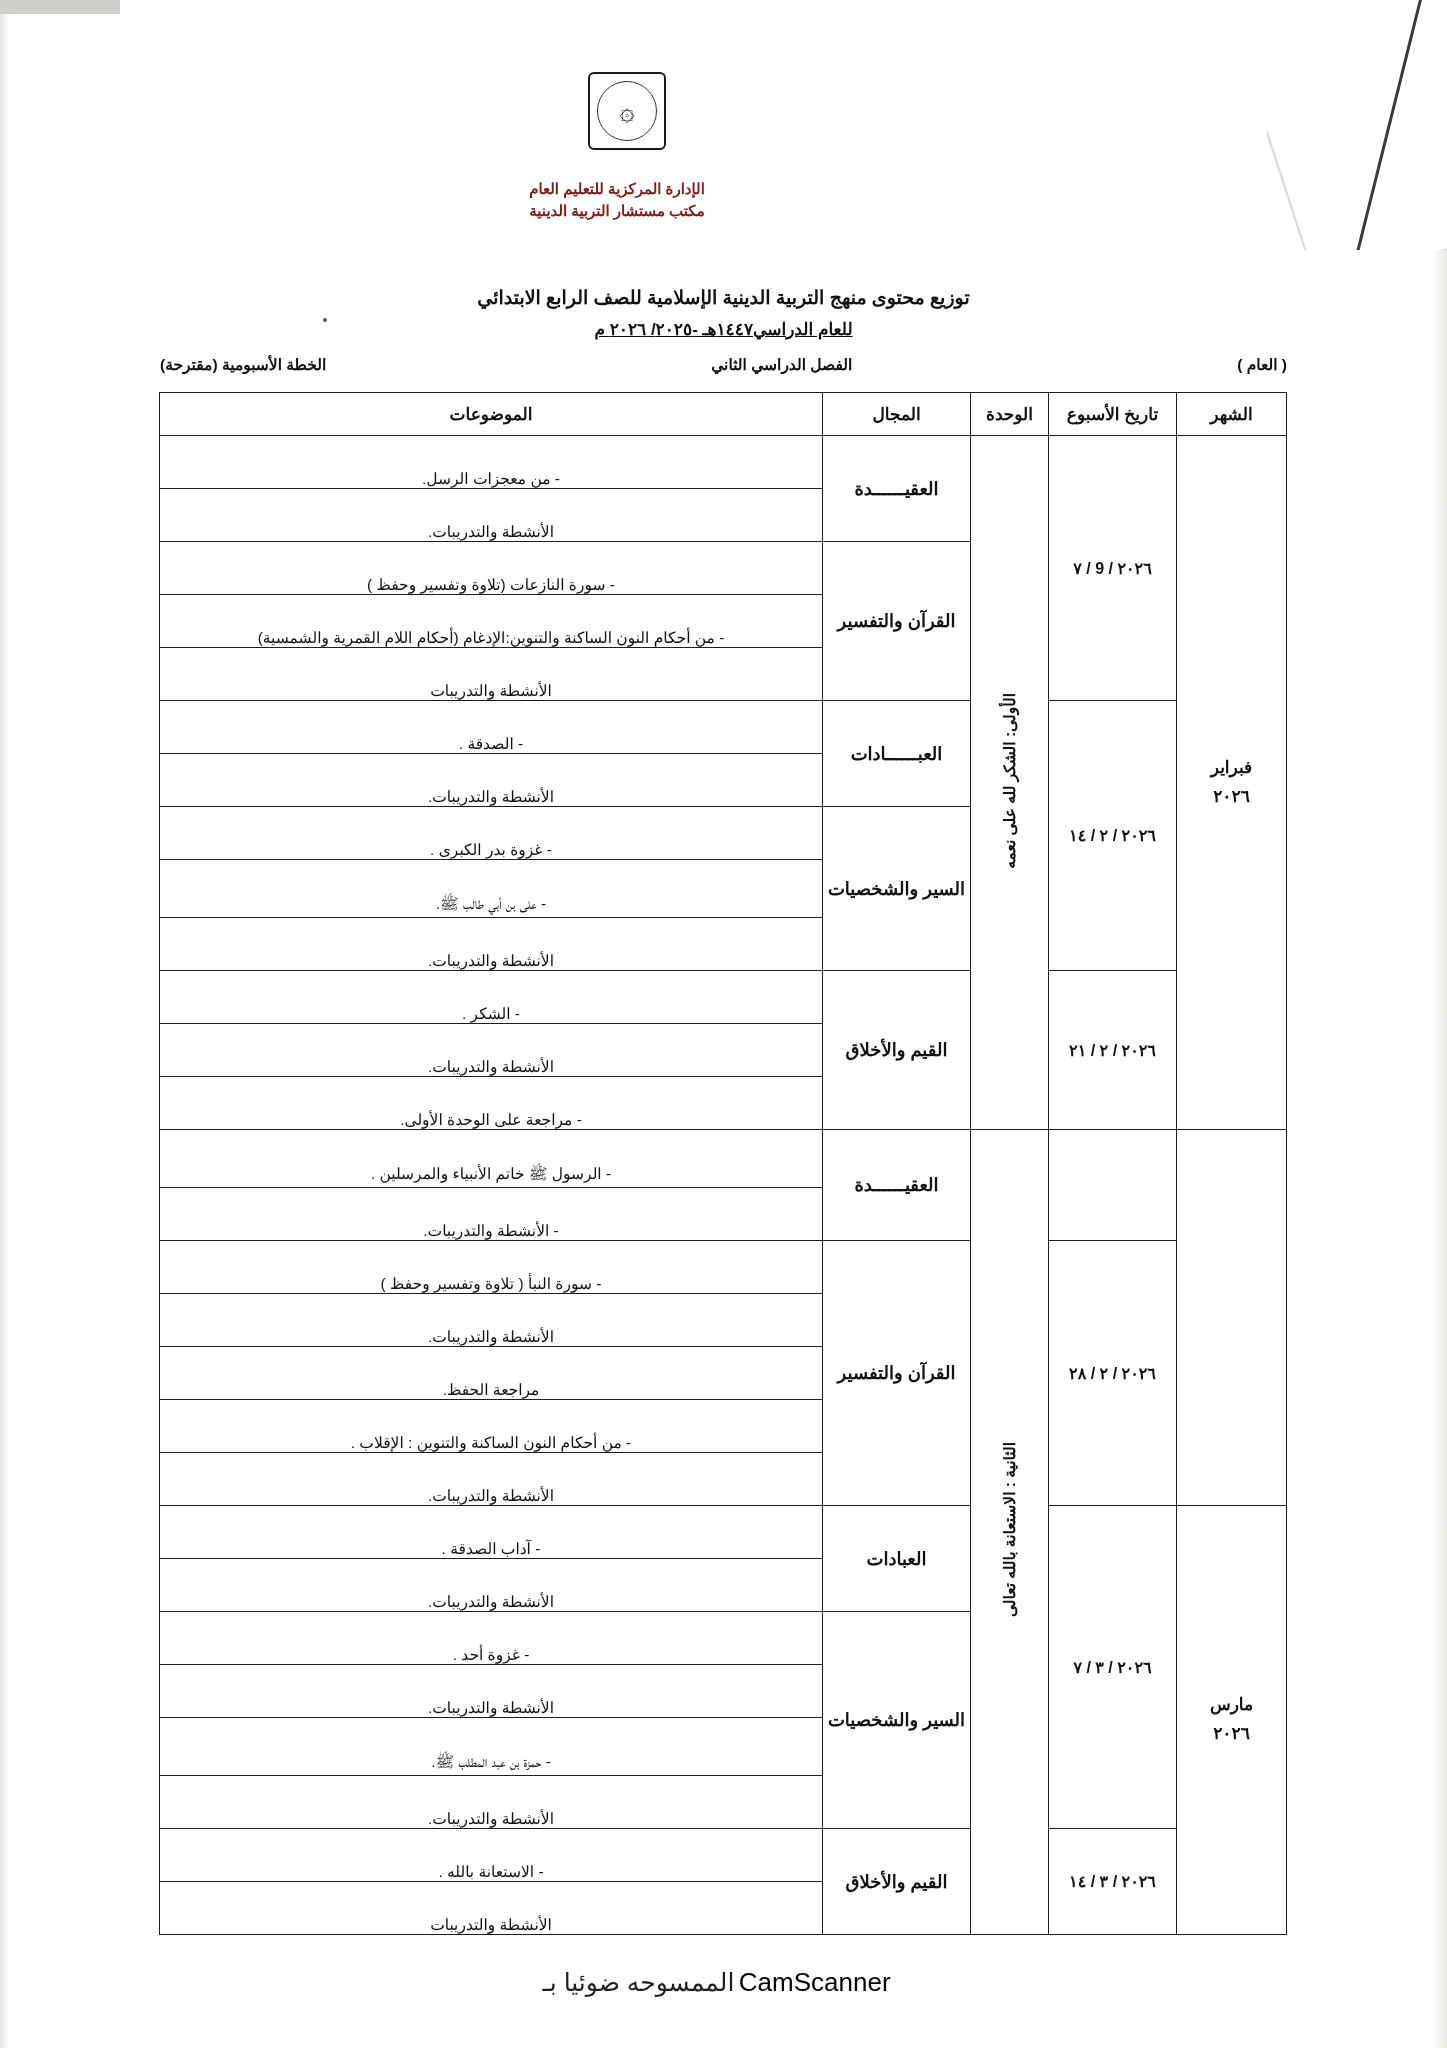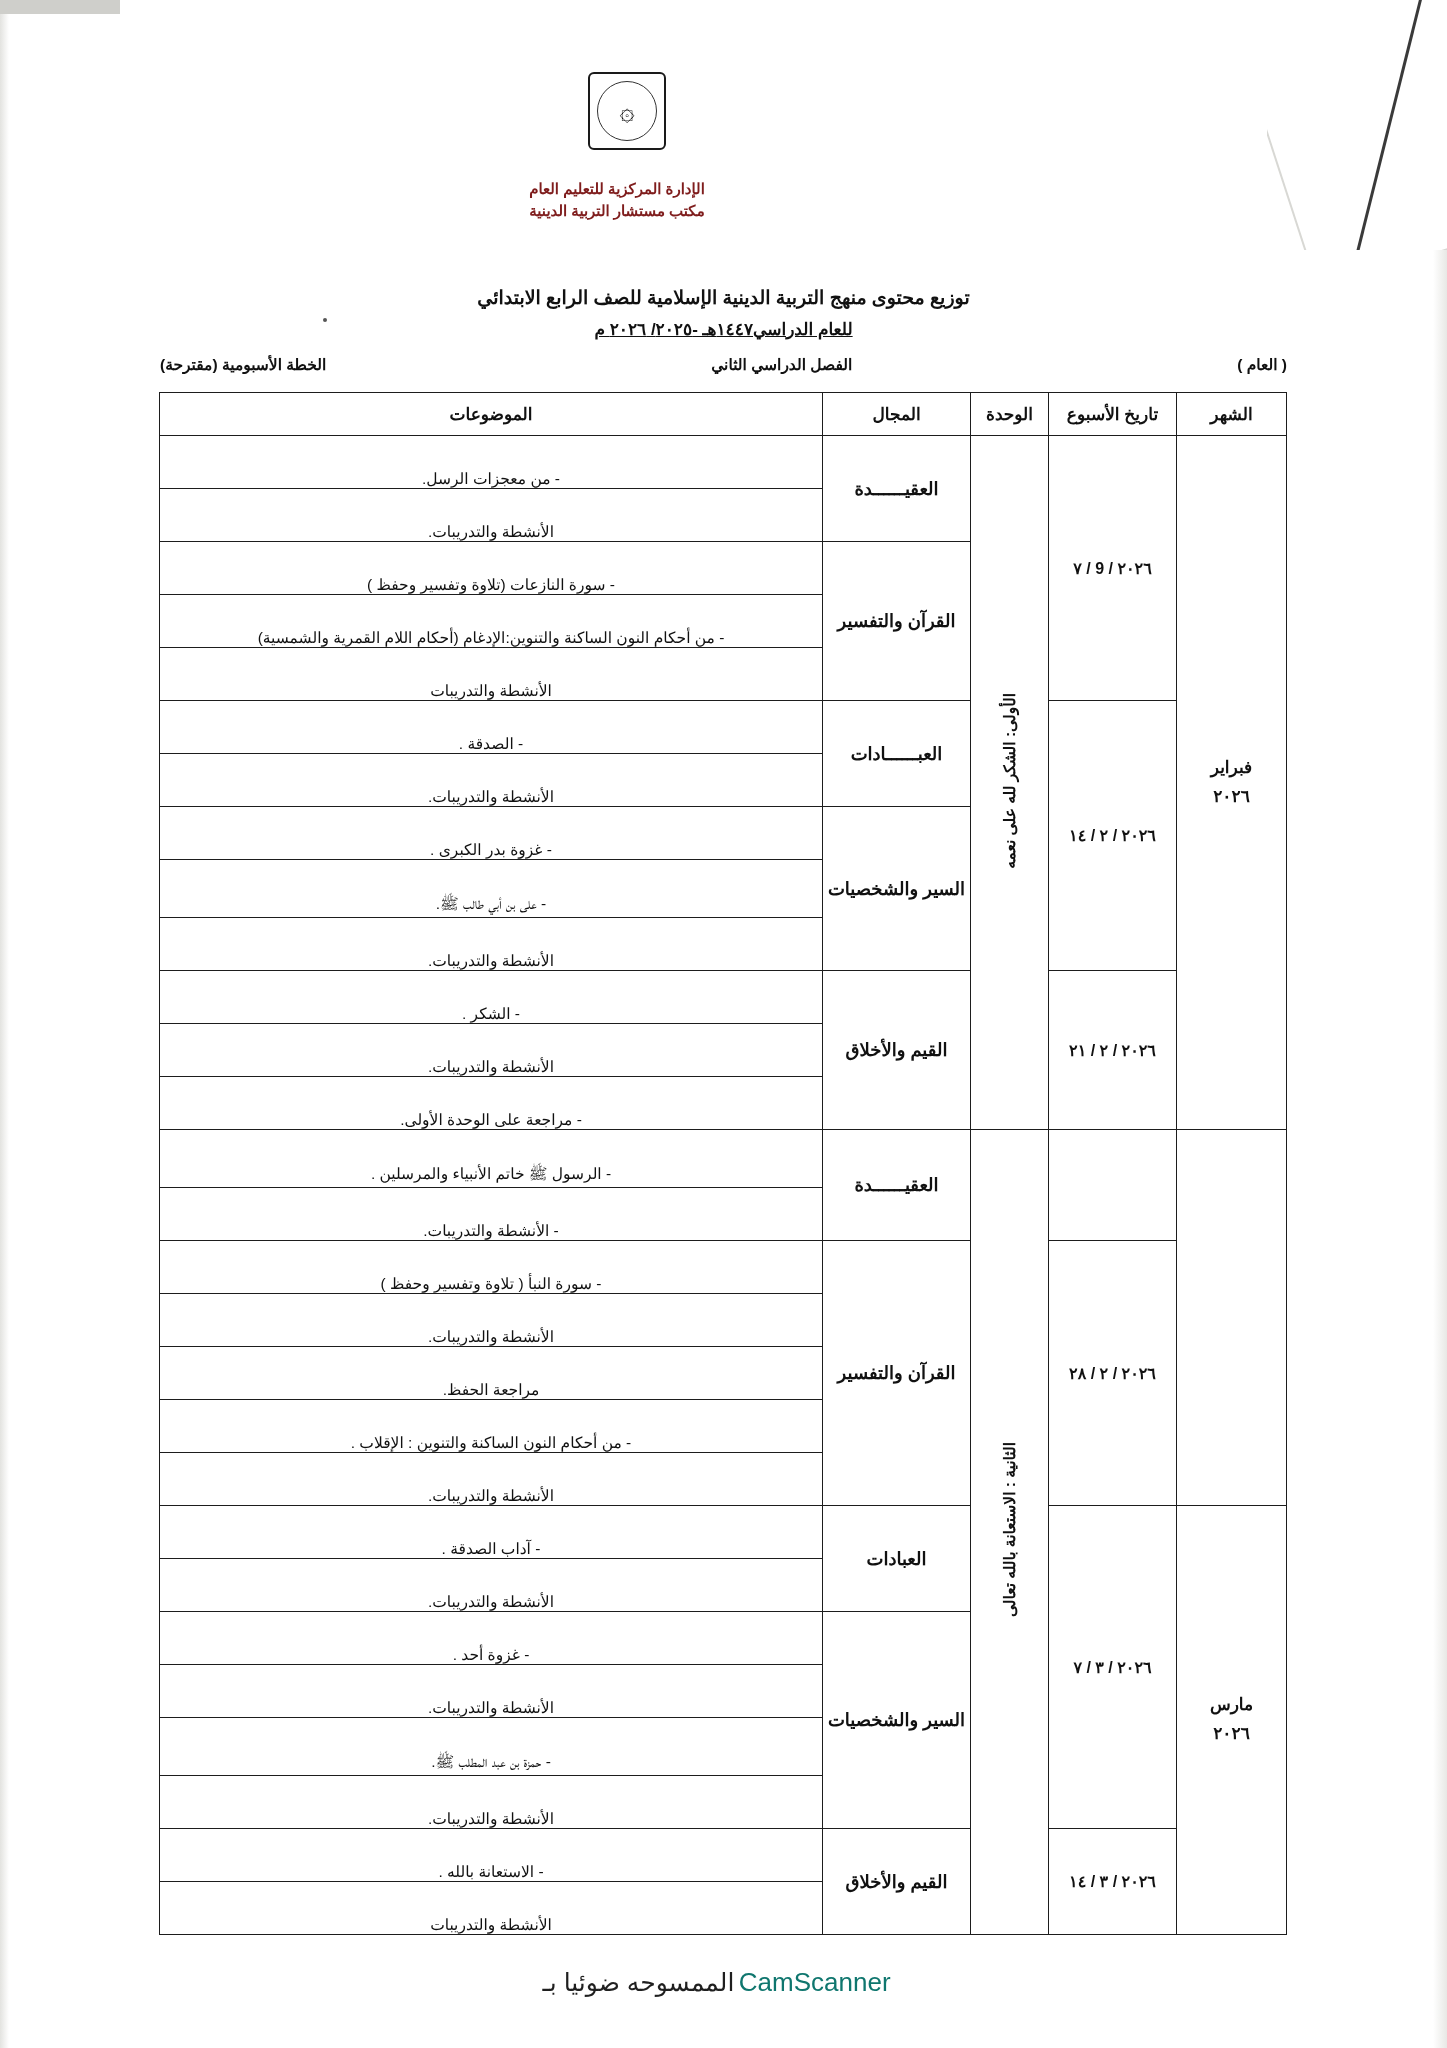--- a/index.html
+++ b/index.html
@@ -128,21 +128,21 @@
     white-space:nowrap;
   }
   td.unit .vert{
     writing-mode:vertical-rl;
     transform:rotate(180deg);
     display:inline-block;
     letter-spacing:1px;
   }
   .cam-row{position:absolute;bottom:50px;left:0;right:0;text-align:center;}
   .cam-row .ar{font-size:25px;color:#1f1f1f;}
-  .cam-row .en{font-size:26px;color:#0f766e;margin-right:14px;}
+  .cam-row .en{font-size:26px;color:#000000;margin-right:14px;}
 
   .smudge{
     position:absolute;top:318px;right:1120px;width:4px;height:4px;
     background:#555;border-radius:50%;
   }
 </style>
 </head>
 <body>
 
 <div class="page">

